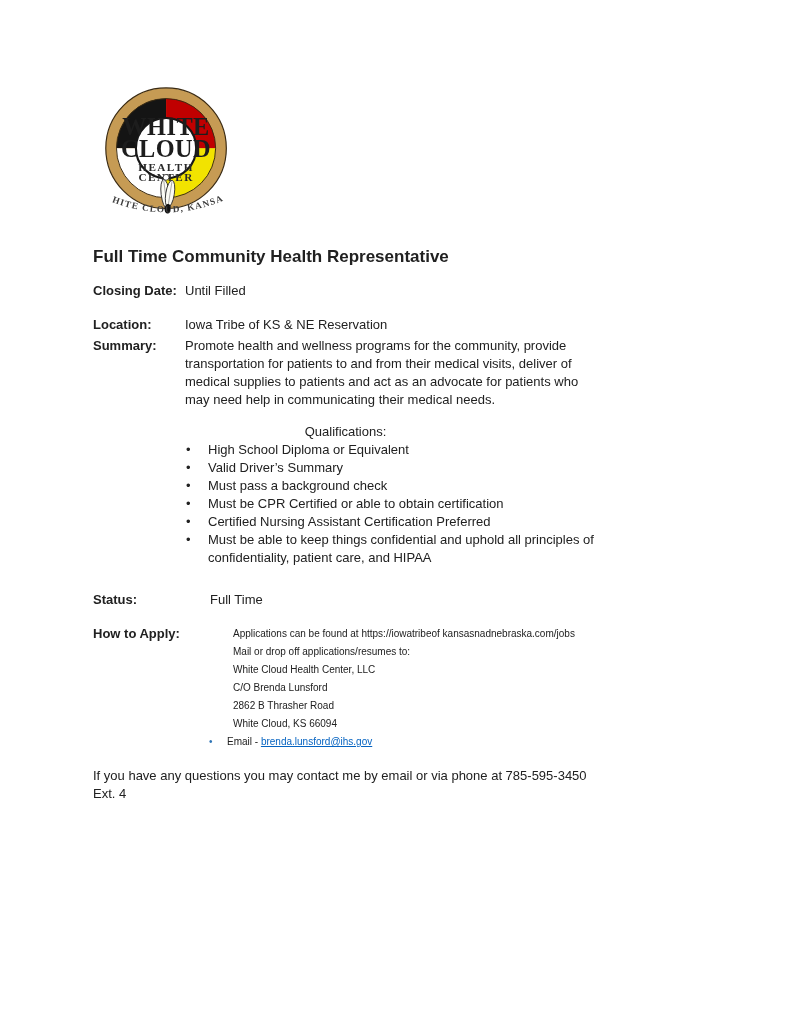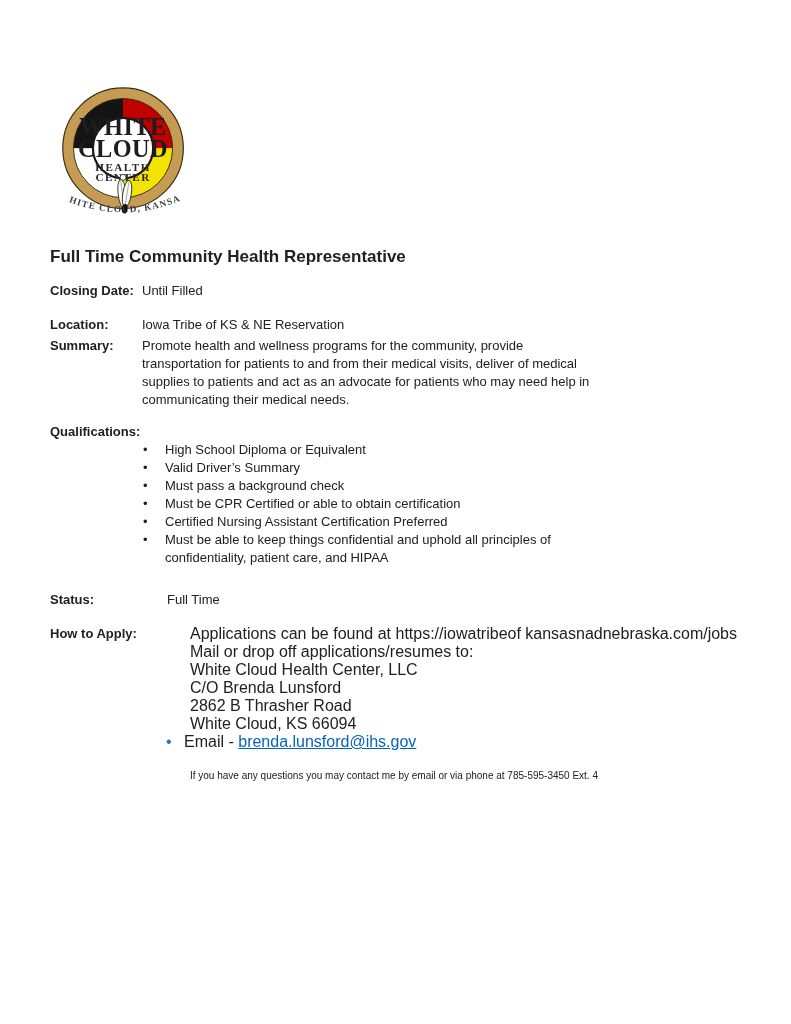--- a/index.html
+++ b/index.html
@@ -15,21 +15,21 @@
   body {
     width: 791px; height: 1024px;
     overflow: hidden;
     font-family: "Liberation Sans", sans-serif;
     color: var(--text-color, #212121);
   }
   .page {
     position: relative;
     width: 683px; height: 1024px;
     background: #ffffff;
-    padding: 84px 85px 0 50px;
+    padding: 84px 85px 0 93px;
   }
   .logo-wrap { width: 146px; margin-left: 2px; }
   .lw {
     font-family: "Liberation Serif", serif;
     font-weight: 700;
     fill: #1d1d1d;
   }
   .lw-big   { font-size: 25px; letter-spacing: 0.5px; }
   .lw-small { font-size: 11.5px; letter-spacing: 1.5px; fill: #2a2a2a; }
   .logo-arc {
@@ -43,35 +43,35 @@
   }
   .row { display: flex; margin-top: 16px; font-size: 13px; line-height: 18px; }
   .row .lbl { flex: 0 0 92px; font-weight: 700; }
   .row.tight { margin-top: 3px; }
   .row.status-row { margin-top: 24px; }
   .row.status-row .lbl { flex-basis: 117px; }
   .row.apply-row .lbl { flex-basis: 140px; }
   .summary-val { max-width: 535px; }
   .qual-label {
     margin-top: 14px;
-    font-size: 13px; line-height: 18px; font-weight: 700;
+    font-size: 13px; line-height: 18px; font-weight: 400; text-align: center;
   }
   .qual-list { list-style: none; margin: 0; padding: 0; font-size: 13px; line-height: 18px; }
   .qual-list li { display: flex; }
   .qual-list .bullet { flex: 0 0 22px; margin-left: 93px; }
   .qual-list .li-text { max-width: 540px; }
-  .apply-content { font-size: 16px; line-height: 18px; }
+  .apply-content { font-size: 10px; line-height: 18px; }
   .apply-line { white-space: nowrap; }
   .email-row { display: flex; margin-left: -24px; }
   .email-row .bullet { flex: 0 0 18px; color: var(--bullet-color, #2E74B5); }
   .email-prefix { white-space: pre; }
   .email-link {
     color: var(--link-color, #0563C1);
   }
-  .footer-note { margin-top: 16px; font-size: 10px; line-height: 18px; text-align: right; }
+  .footer-note { margin-top: 16px; font-size: 13px; line-height: 18px; }
 </style>
 </head>
 <body>
 
 <div class="page">
 
   <div class="logo-wrap">
     <svg width="146" height="140" viewBox="0 0 150 144">
 
       <circle cx="73" cy="66" r="62" stroke="#3a2a12" stroke-width="1.2" fill="#C69B54"></circle>

